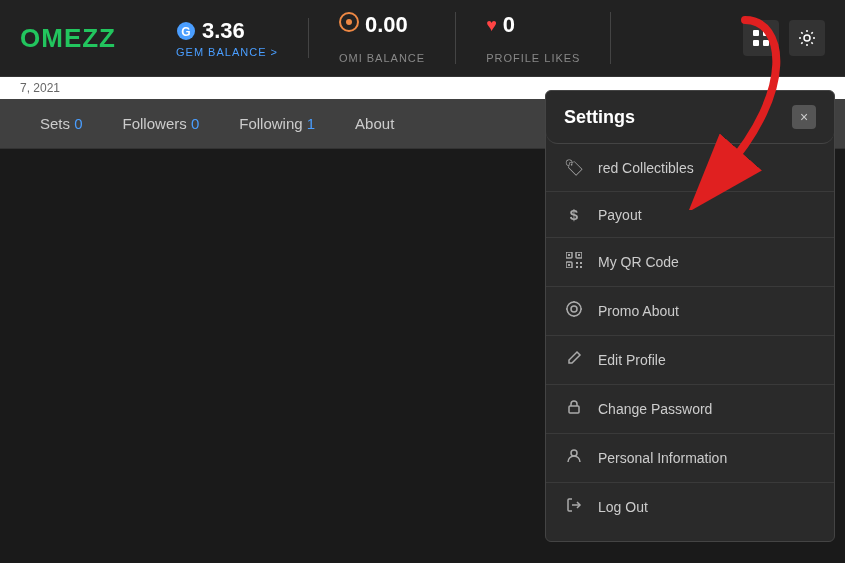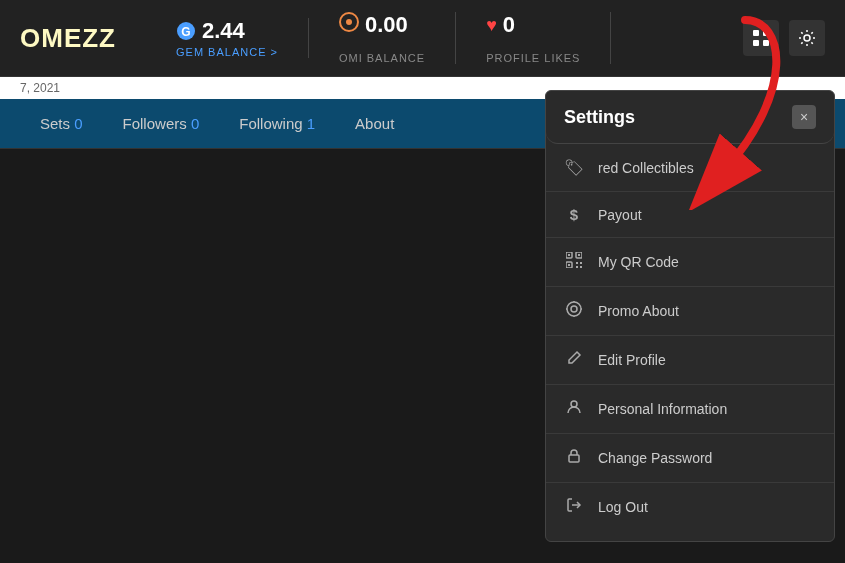--- a/index.html
+++ b/index.html
@@ -19,21 +19,21 @@
       align-items: center;
       padding: 12px 20px;
       background: #222;
       border-bottom: 1px solid #333;
       gap: 0;
     }
 
     .logo {
       font-size: 26px;
       font-weight: bold;
-      color: #fef9c3;
+      color: #22c55e;
       margin-right: 30px;
       letter-spacing: 1px;
     }
 
     .stat-block {
       display: flex;
       flex-direction: column;
       align-items: flex-start;
       padding: 0 30px;
       border-right: 1px solid #444;
@@ -98,21 +98,21 @@
       padding: 4px 20px;
       font-size: 12px;
       color: #666;
       background: #ffffff;
     }
 
     
     .tabs {
       display: flex;
       padding: 0 20px;
-      background: #0c4a6e;
+      background: #404040;
       border-bottom: 1px solid #333;
       gap: 0;
     }
 
     .tab {
       padding: 16px 20px;
       font-size: 15px;
       color: #ccc;
       cursor: pointer;
       position: relative;
@@ -210,21 +210,21 @@
   <div class="logo">OMEZZ</div>
 
   <div class="stat-block">
     <div class="stat-value">
       <span style="display:inline-flex;align-items:center;">
         <svg width="20" height="20" viewBox="0 0 20 20">
             <circle cx="10" cy="10" r="9" fill="#4a9eff"></circle>
             <text x="10" y="15" text-anchor="middle" fill="white" font-size="12" font-weight="bold">G</text>
           </svg>
       </span>
-      <span>2.44</span>
+      <span>3.36</span>
     </div>
     <div class="gem-balance-link">GEM BALANCE &gt;</div>
   </div>
 
   <div class="stat-block">
     <div class="stat-value">
       <span>
         <svg width="20" height="20" viewBox="0 0 20 20">
             <circle cx="10" cy="10" r="9" fill="none" stroke="#e84" stroke-width="2"></circle>
             <circle cx="10" cy="10" r="3" fill="#e84"></circle>
@@ -347,35 +347,35 @@
       <svg width="16" height="16" viewBox="0 0 16 16" fill="none" stroke="#aaa" stroke-width="1.5">
         <path d="M11 2l3 3-8 8H3v-3l8-8z"></path>
       </svg>
     </span>
     <span>Edit Profile</span>
   </div>
 
   <div class="menu-item">
     <span class="menu-icon">
       <svg width="16" height="16" viewBox="0 0 16 16" fill="none" stroke="#aaa" stroke-width="1.5">
+        <rect x="3" y="7" width="10" height="7" rx="1"></rect>
+        <path d="M5 7V5a3 3 0 016 0v2"></path>
+      </svg>
+    </span>
+    <span>Change Password</span>
+  </div>
+
+  <div class="menu-item">
+    <span class="menu-icon">
+      <svg width="16" height="16" viewBox="0 0 16 16" fill="none" stroke="#aaa" stroke-width="1.5">
         <circle cx="8" cy="5" r="3"></circle>
         <path d="M2 14c0-3.3 2.7-6 6-6s6 2.7 6 6"></path>
       </svg>
     </span>
     <span>Personal Information</span>
-  </div>
-
-  <div class="menu-item">
-    <span class="menu-icon">
-      <svg width="16" height="16" viewBox="0 0 16 16" fill="none" stroke="#aaa" stroke-width="1.5">
-        <rect x="3" y="7" width="10" height="7" rx="1"></rect>
-        <path d="M5 7V5a3 3 0 016 0v2"></path>
-      </svg>
-    </span>
-    <span>Change Password</span>
   </div>
 
   <div class="menu-item">
     <span class="menu-icon">
       <svg width="16" height="16" viewBox="0 0 16 16" fill="none" stroke="#aaa" stroke-width="1.5">
         <path d="M6 2H3a1 1 0 00-1 1v10a1 1 0 001 1h3"></path>
         <path d="M11 11l3-3-3-3"></path>
         <line x1="14" y1="8" x2="6" y2="8"></line>
       </svg>
     </span>

